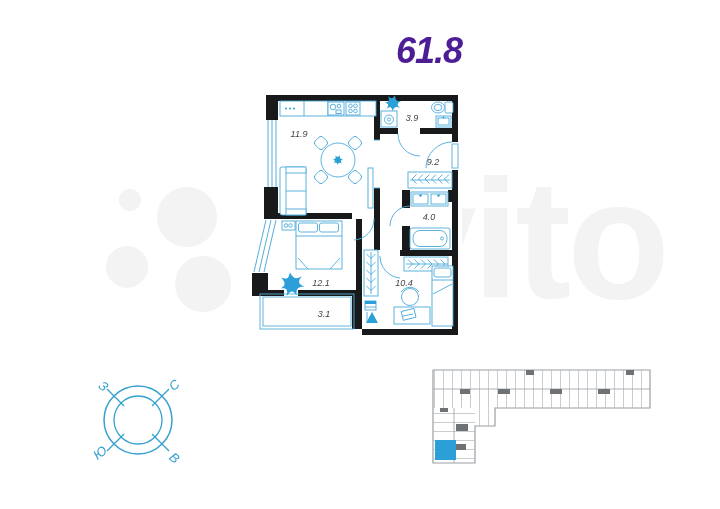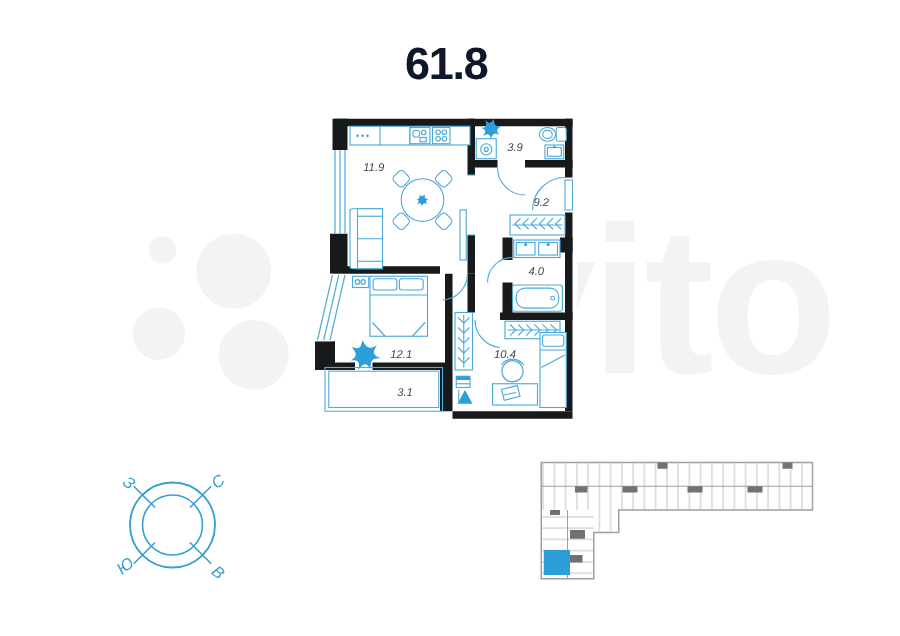--- a/index.html
+++ b/index.html
@@ -8,22 +8,22 @@
     background:#ffffff;font-family:"Liberation Sans",sans-serif;
   }
   .abs{position:absolute;}
   #watermark-text{
     left:272px;top:156px;z-index:0;
     font-size:168px;font-weight:bold;line-height:1;
     color:#f3f3f3;letter-spacing:-4px;user-select:none;
   }
   #title{
     left:252px;top:30px;width:210px;z-index:3;
-    text-align:center;font-size:36px;font-weight:bold;
-    color:#0f172a;letter-spacing:-1px;
+    text-align:right;font-size:36px;font-style:italic;font-weight:bold;
+    color:#4c1d95;letter-spacing:-1px;
   }
   svg{display:block;}
   #plan-wrap{left:252px;top:90px;z-index:2;}
   #compass-wrap{left:86px;top:366px;z-index:2;}
   #building-wrap{left:430px;top:364px;z-index:2;}
   #watermark-logo{left:90px;top:160px;z-index:0;}
   text.room-label{
     font-family:"Liberation Sans",sans-serif;
     font-style:italic;font-size:9px;fill:#41464c;
   }

